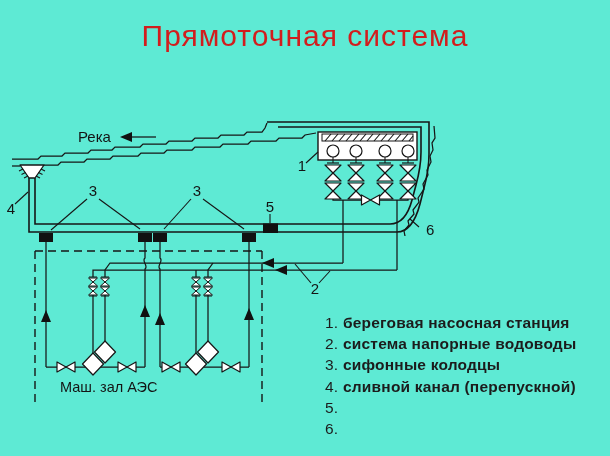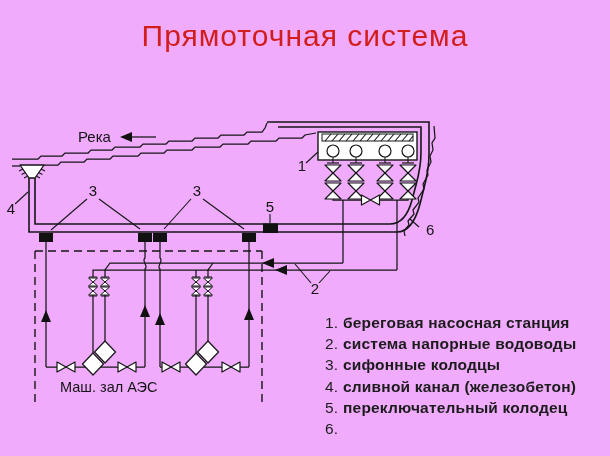--- a/index.html
+++ b/index.html
@@ -1,16 +1,16 @@
 <!DOCTYPE html>
 <html><head>
 <meta charset="utf-8">
 <style>
   html,body{margin:0;padding:0;background:#fff;}
-  .slide{position:relative;width:610px;height:456px;background:#f0abfc;overflow:hidden;
+  .slide{position:relative;width:610px;height:456px;background:#5eead4;overflow:hidden;
          font-family:"Liberation Sans", sans-serif;}
   .title{position:absolute;top:17px;left:0;right:0;text-align:center;
          font-size:30px;line-height:38px;letter-spacing:1px;color:#d21d1d;font-weight:400;}
   .title span{display:block;}
   .diagram-svg{position:absolute;left:0;top:0;}
   .legend{position:absolute;left:325px;top:312px;font-size:15.5px;line-height:21.2px;
           color:#1c1c1c;letter-spacing:0.2px;}
   .lrow{display:flex;}
   .lnum{width:18px;flex:0 0 18px;}
   .ltext{white-space:nowrap;font-weight:bold;}
@@ -193,24 +193,23 @@
     <div class="lrow">
       <span class="lnum">2.</span>
       <span class="ltext">система напорные водоводы</span>
     </div>
     <div class="lrow">
       <span class="lnum">3.</span>
       <span class="ltext">сифонные колодцы</span>
     </div>
     <div class="lrow">
       <span class="lnum">4.</span>
-      <span class="ltext">сливной канал (железобетон)</span>
+      <span class="ltext">сливной канал (перепускной)</span>
     </div>
     <div class="lrow">
       <span class="lnum">5.</span>
-      <span class="ltext">переключательный колодец</span>
     </div>
     <div class="lrow">
       <span class="lnum">6.</span>
     </div>
   </div>
 
 </div>
 
 </body></html>

